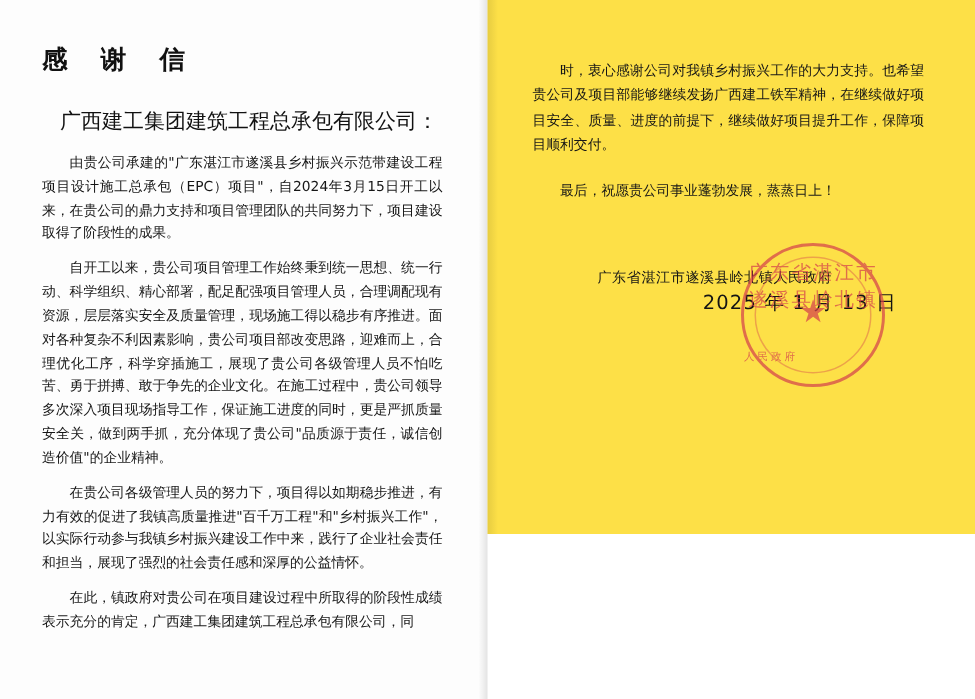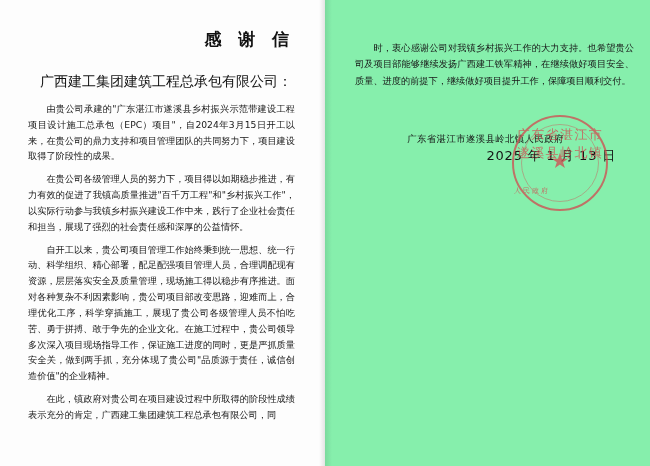--- a/index.html
+++ b/index.html
@@ -35,36 +35,36 @@
     
     content: "";
     position: absolute;
     top: 0; right: 0;
     width: 6px; height: 100%;
     background: linear-gradient(to right, rgba(0,0,0,0.00), rgba(0,0,0,0.10));
   }
   .sheet-right {
     position: relative;
     width: 325px;
-    height: 466px;
-    background: #86efac;
-    box-sizing: border-box;
-    padding: 40px 16px 10px 30px;
+    height: 356px;
+    background: #fde047;
+    box-sizing: border-box;
+    padding: 40px 34px 10px 30px;
   }
   .sheet-right::before {
     content: "";
     position: absolute;
     top: 0; left: 0;
     width: 7px; height: 100%;
     background: linear-gradient(to left, rgba(0,0,0,0.00), rgba(0,0,0,0.09));
   }
 
   .doc-title {
-    text-align: right;
-    font-family: Liberation Sans, sans-serif;
+    text-align: left;
+    font-family: Liberation Mono, monospace;
     font-weight: bold;
     font-size: 17px;
     letter-spacing: 6px;
     margin: 2px 0 20px 0;
     color: #111;
   }
 
   .addressee {
     font-size: 14px;
     line-height: 1.5;
@@ -168,27 +168,28 @@
 <body>
 
 <div class="page">
 
   <div class="sheet-left">
     <div class="doc-title">感 谢 信</div>
 
     <div class="addressee">广西建工集团建筑工程总承包有限公司：</div>
 
     <p class="para">由贵公司承建的"广东湛江市遂溪县乡村振兴示范带建设工程项目设计施工总承包（EPC）项目"，自2024年3月15日开工以来，在贵公司的鼎力支持和项目管理团队的共同努力下，项目建设取得了阶段性的成果。</p>
+    <p class="para">自开工以来，贵公司项目管理工作始终秉到统一思想、统一行动、科学组织、精心部署，配足配强项目管理人员，合理调配现有资源，层层落实安全及质量管理，现场施工得以稳步有序推进。面对各种复杂不利因素影响，贵公司项目部改变思路，迎难而上，合理优化工序，科学穿插施工，展现了贵公司各级管理人员不怕吃苦、勇于拼搏、敢于争先的企业文化。在施工过程中，贵公司领导多次深入项目现场指导工作，保证施工进度的同时，更是严抓质量安全关，做到两手抓，充分体现了贵公司"品质源于责任，诚信创造价值"的企业精神。</p>
     <p class="para">在贵公司各级管理人员的努力下，项目得以如期稳步推进，有力有效的促进了我镇高质量推进"百千万工程"和"乡村振兴工作"，以实际行动参与我镇乡村振兴建设工作中来，践行了企业社会责任和担当，展现了强烈的社会责任感和深厚的公益情怀。</p>
-    <p class="para">自开工以来，贵公司项目管理工作始终秉到统一思想、统一行动、科学组织、精心部署，配足配强项目管理人员，合理调配现有资源，层层落实安全及质量管理，现场施工得以稳步有序推进。面对各种复杂不利因素影响，贵公司项目部改变思路，迎难而上，合理优化工序，科学穿插施工，展现了贵公司各级管理人员不怕吃苦、勇于拼搏、敢于争先的企业文化。在施工过程中，贵公司领导多次深入项目现场指导工作，保证施工进度的同时，更是严抓质量安全关，做到两手抓，充分体现了贵公司"品质源于责任，诚信创造价值"的企业精神。</p>
     <p class="para">在此，镇政府对贵公司在项目建设过程中所取得的阶段性成绩表示充分的肯定，广西建工集团建筑工程总承包有限公司，同</p>
   </div>
 
   <div class="sheet-right">
     <p class="right-para">时，衷心感谢公司对我镇乡村振兴工作的大力支持。也希望贵公司及项目部能够继续发扬广西建工铁军精神，在继续做好项目安全、质量、进度的前提下，继续做好项目提升工作，保障项目顺利交付。</p>
+    <p class="right-para">最后，祝愿贵公司事业蓬勃发展，蒸蒸日上！</p>
 
     <div class="sign-block">
       <div class="seal">
         <div class="seal-inner-arc"></div>
         <div class="seal-text-top">广东省湛江市遂溪县岭北镇</div>
         <div class="star">★</div>
         <div class="seal-text-bottom">人民政府</div>
       </div>
       <div class="sign-org">广东省湛江市遂溪县岭北镇人民政府</div>
       <div class="sign-date">2025 年 1 月 13 日</div>

